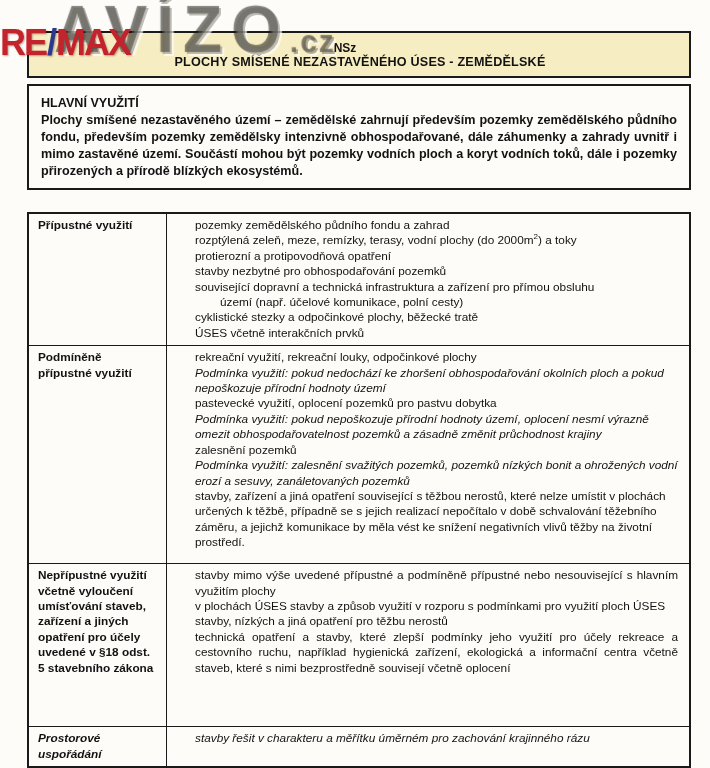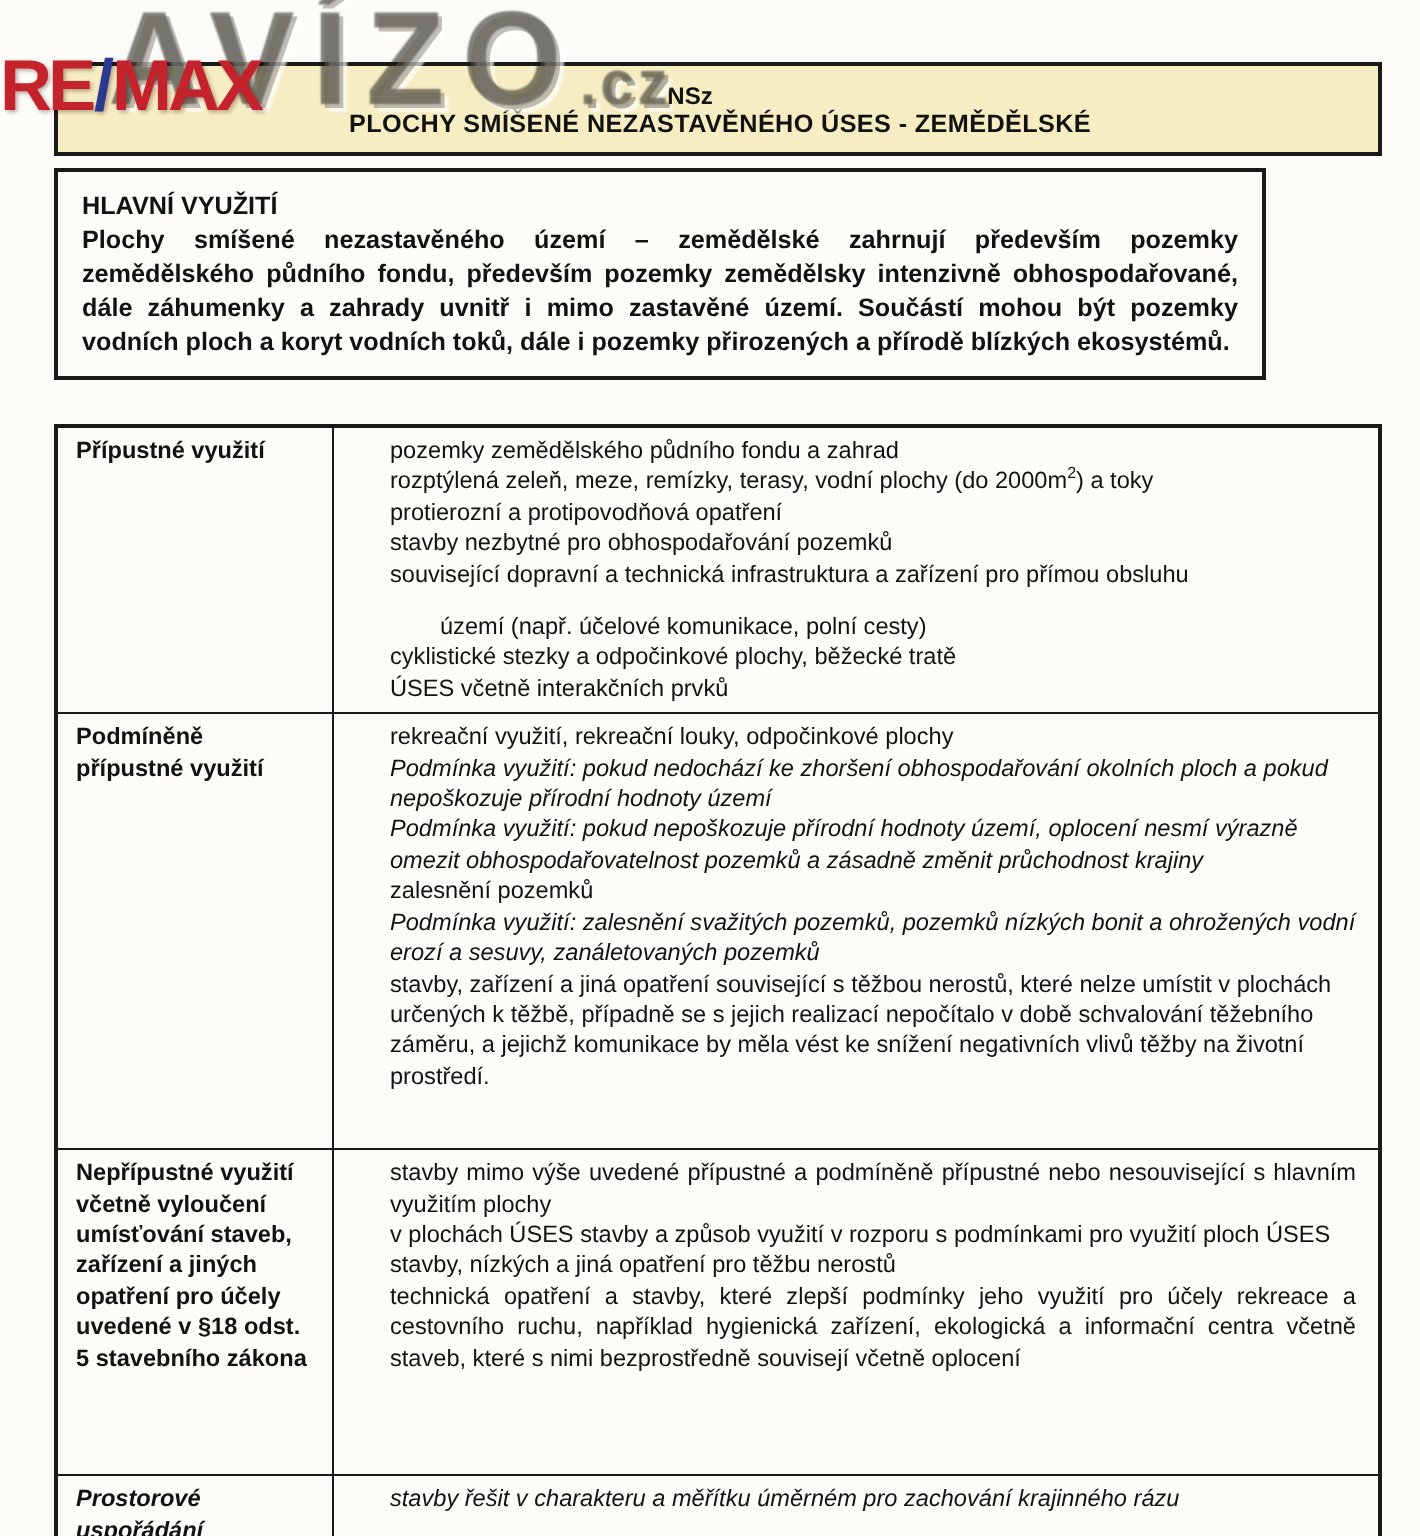--- a/index.html
+++ b/index.html
@@ -37,21 +37,21 @@
   .header-box{
     position:absolute;left:27px;top:31px;width:664px;height:47px;
     box-sizing:border-box;background:var(--header-bg);
     border:2px solid var(--border);
     display:flex;align-items:center;padding:8px 8px 2px 10px;flex-direction:column;
   }
   .header-code{font-weight:bold;font-size:12px;margin-right:30px;}
   .header-title{font-weight:bold;font-size:12.6px;letter-spacing:.2px;}
   
   .main-box{
-    position:absolute;left:27px;top:84px;width:606px;height:106px;
+    position:absolute;left:27px;top:84px;width:664px;height:106px;
     box-sizing:border-box;border:2px solid var(--border);
     padding:9px 12px 6px 12px;background:#fdfcf9;
   }
   .main-heading{font-weight:bold;font-size:12.6px;line-height:17px;}
   .main-body{font-weight:bold;font-size:12.6px;line-height:16.9px;text-align:justify;}
   
   .use-table{
     position:absolute;left:27px;top:212px;width:664px;
     box-sizing:border-box;border:2px solid var(--border);background:#fdfcf9;
   }
@@ -67,21 +67,21 @@
     font-weight:bold;font-size:11.8px;line-height:15.4px;
     padding:4px 8px 4px 9px;
   }
   .tcontent{
     flex:1;box-sizing:border-box;
     font-size:11.8px;line-height:15.4px;
     padding:4px 11px 4px 28px;
   }
   .tcontent.justify .titem{text-align:justify;}
   .titem{margin:0;}
-  .titem.indent{padding-left:25px;margin-top:11px;}
+  .titem.indent{padding-left:25px;}
   .seg-i{font-style:italic;}
   .seg-cl{font-style:italic;}
   .seg-sup{vertical-align:super;font-size:8px;line-height:0;}
 </style>
 </head>
 <body>
 
 <div class="header-box">
   <span class="header-code">NSz</span>
   <span class="header-title">PLOCHY SMÍŠENÉ NEZASTAVĚNÉHO ÚSES - ZEMĚDĚLSKÉ</span>
@@ -104,20 +104,21 @@
         <div class="titem indent"><span class="seg-n">území (např. účelové komunikace, polní cesty)</span></div>
         <div class="titem"><span class="seg-n">cyklistické stezky a odpočinkové plochy, běžecké tratě</span></div>
         <div class="titem"><span class="seg-n">ÚSES včetně interakčních prvků</span></div>
       </div>
     </div>
     <div class="trow trow-1">
       <div class="tlabel">Podmíněně přípustné využití</div>
       <div class="tcontent">
         <div class="titem"><span class="seg-n">rekreační využití, rekreační louky, odpočinkové plochy</span></div>
         <div class="titem"><span class="seg-cl">Podmínka využití:</span><span class="seg-i"> pokud nedochází ke zhoršení obhospodařování okolních ploch a pokud nepoškozuje přírodní hodnoty území</span></div>
+        <div class="titem"><span class="seg-n">pastevecké využití, oplocení pozemků pro pastvu dobytka</span></div>
         <div class="titem"><span class="seg-cl">Podmínka využití:</span><span class="seg-i"> pokud nepoškozuje přírodní hodnoty území, oplocení nesmí výrazně omezit obhospodařovatelnost pozemků a zásadně změnit průchodnost krajiny</span></div>
         <div class="titem"><span class="seg-n">zalesnění pozemků</span></div>
         <div class="titem"><span class="seg-cl">Podmínka využití:</span><span class="seg-i"> zalesnění svažitých pozemků, pozemků nízkých bonit a ohrožených vodní erozí a sesuvy, zanáletovaných pozemků</span></div>
         <div class="titem"><span class="seg-n">stavby, zařízení a jiná opatření související s těžbou nerostů, které nelze umístit v plochách určených k těžbě, případně se s jejich realizací nepočítalo v době schvalování těžebního záměru, a jejichž komunikace by měla vést ke snížení negativních vlivů těžby na životní prostředí.</span></div>
       </div>
     </div>
     <div class="trow trow-2">
       <div class="tlabel">Nepřípustné využití včetně vyloučení umísťování staveb, zařízení a jiných opatření pro účely uvedené v §18 odst. 5 stavebního zákona</div>
       <div class="tcontent justify">
         <div class="titem"><span class="seg-n">stavby mimo výše uvedené přípustné a podmíněně přípustné nebo nesouvisející s hlavním využitím plochy</span></div>

